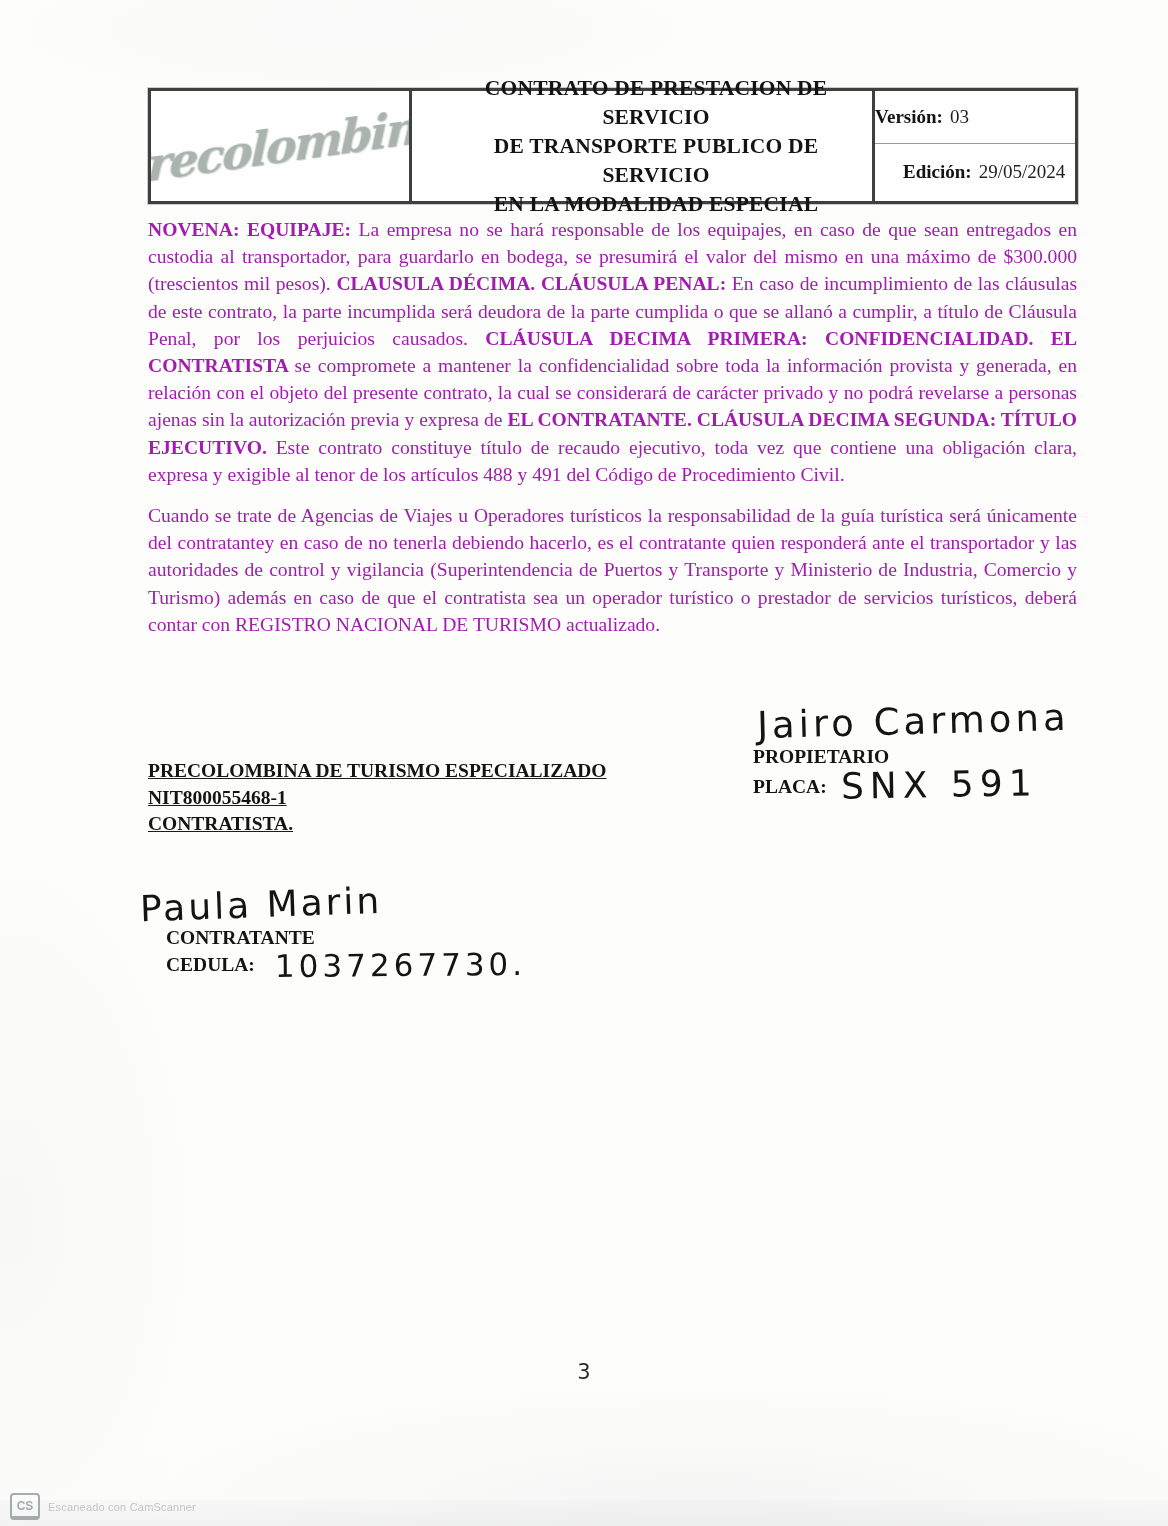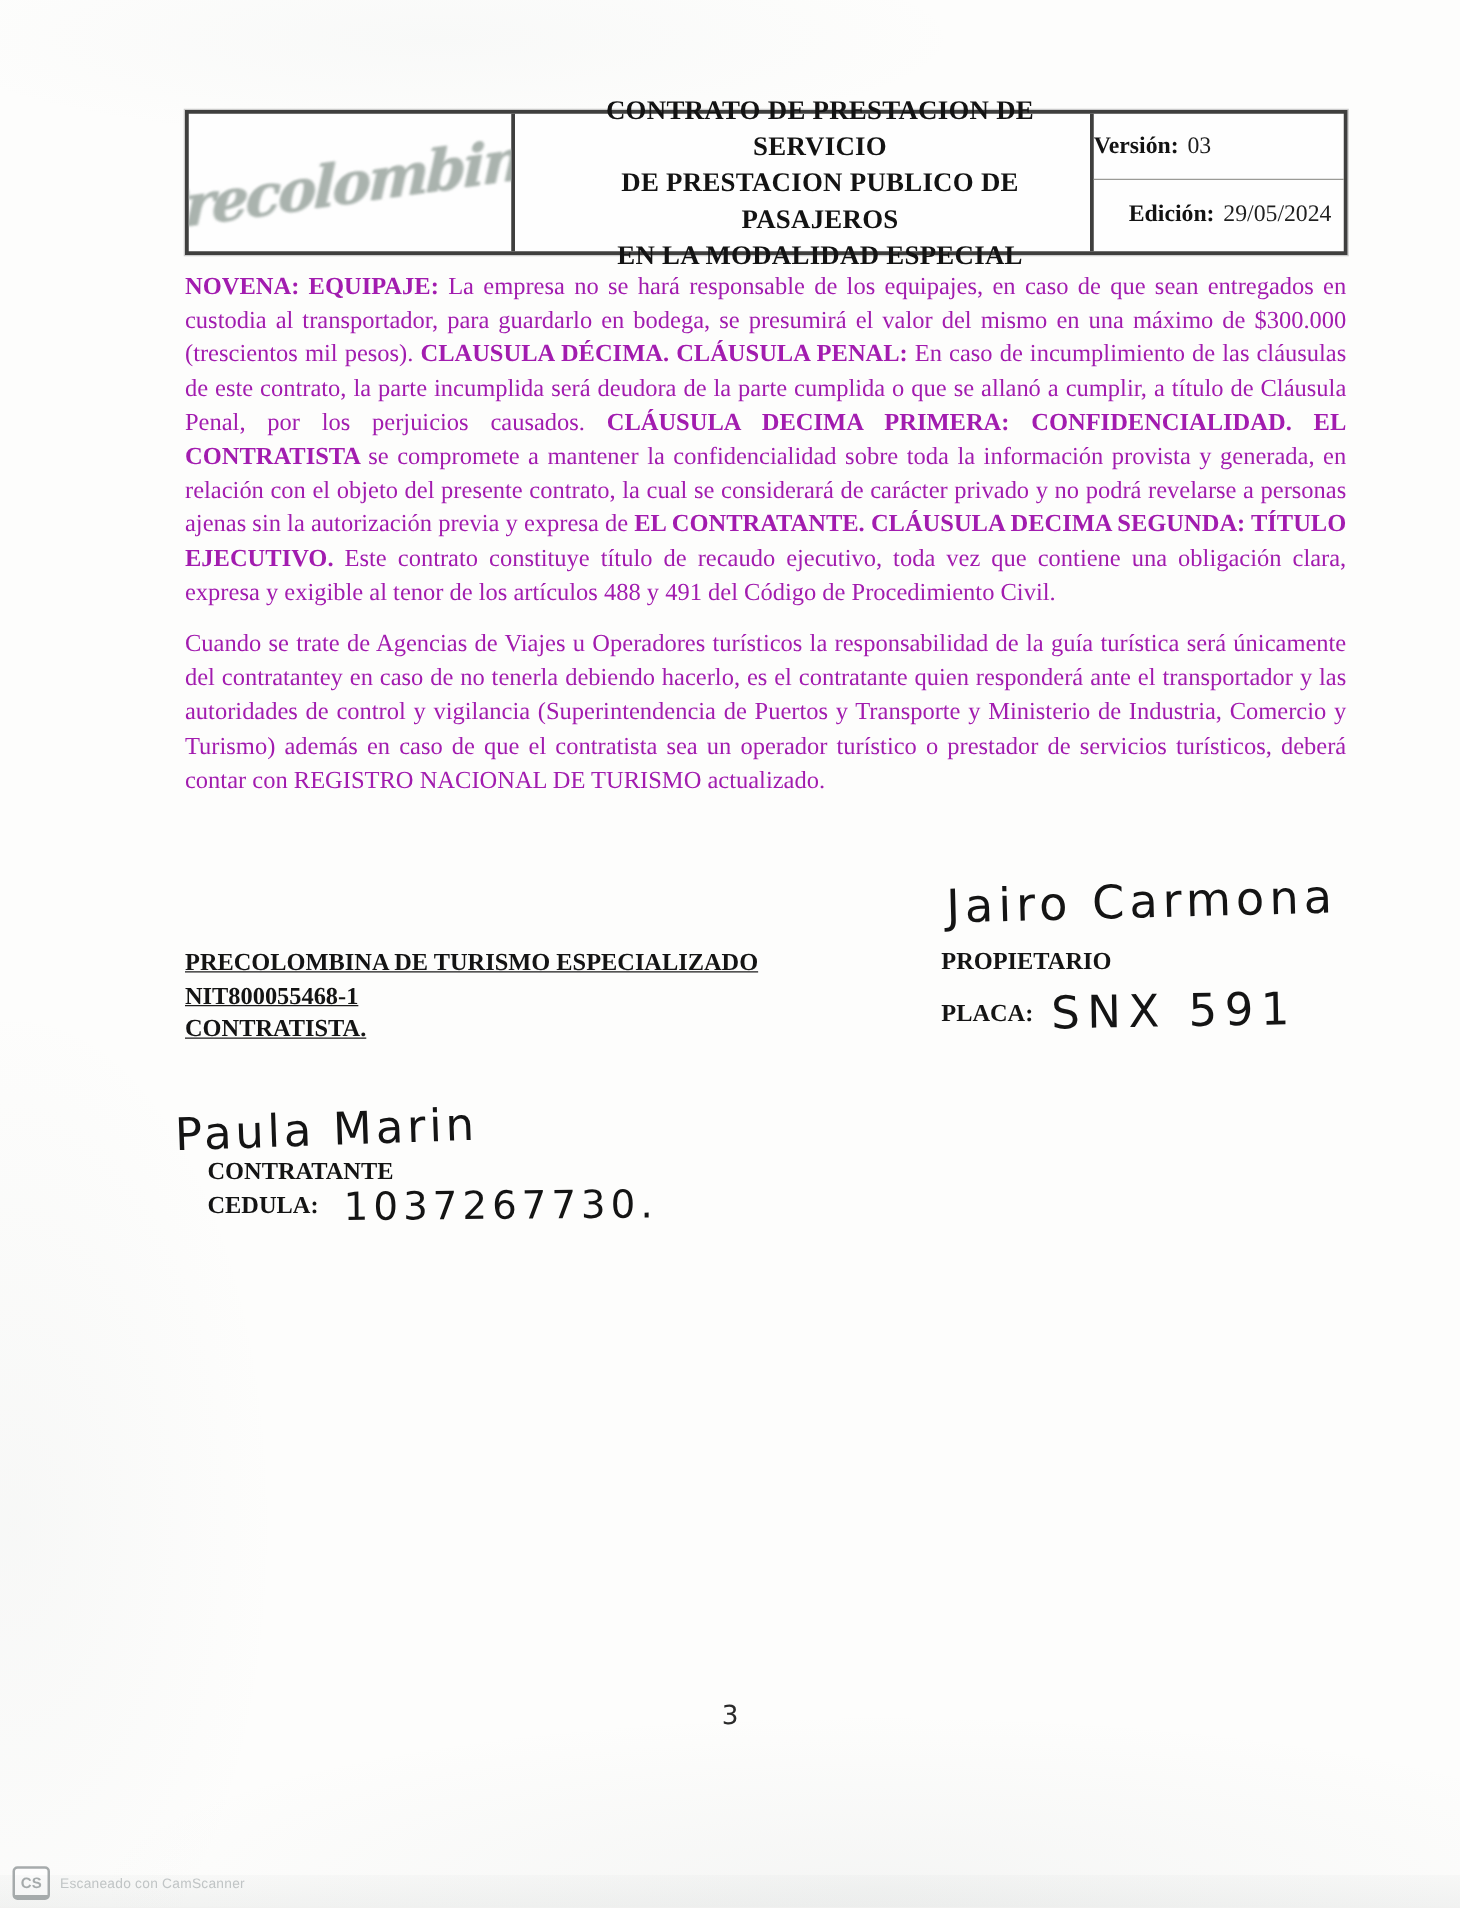--- a/index.html
+++ b/index.html
@@ -73,22 +73,22 @@
     white-space:nowrap;
   }
   .sig-row1{position:absolute;left:148px;top:700px;width:929px;}
   .sig-left{position:absolute;left:0;top:58px;text-decoration:underline;}
   .sig-line{font-weight:bold;font-size:19.5px;line-height:26.5px;color:#141414;}
   .sig-right{position:absolute;left:605px;top:0;}
   .sig-name-1{
     font-size:37px;letter-spacing:4px;transform:rotate(-1.5deg);
     margin-left:4px;
   }
-  .sig-role-right{font-weight:bold;font-size:19.5px;line-height:24px;color:#141414;margin-top:15px;}
-  .placa-row{display:flex;align-items:flex-end;margin-top:13px;}
+  .sig-role-right{font-weight:bold;font-size:19.5px;line-height:24px;color:#141414;margin-top:2px;}
+  .placa-row{display:flex;align-items:flex-end;margin-top:1px;}
   .placa-value{font-size:36px;letter-spacing:6px;margin-left:14px;transform:rotate(-1deg);line-height:30px;}
 
   .sig-row2{position:absolute;left:140px;top:884px;}
   .sig-name-2{font-size:36px;letter-spacing:3px;transform:rotate(-2deg);display:inline-block;}
   .sig2-block{margin-left:26px;}
   .cedula-row{display:flex;align-items:flex-end;}
   .cedula-value{font-size:31px;letter-spacing:4px;margin-left:20px;transform:rotate(-.5deg);line-height:26px;}
 
   
   .page-number{
@@ -116,21 +116,21 @@
 <body>
 
 <div class="page">
 
   <div class="header-box">
     <div class="logo-cell">
       <span class="logo-script">Precolombina</span>
     </div>
     <div class="title-cell">
       <div class="title-line">CONTRATO DE PRESTACION DE SERVICIO</div>
-      <div class="title-line">DE PRESTACION PUBLICO DE PASAJEROS</div>
+      <div class="title-line">DE TRANSPORTE PUBLICO DE SERVICIO</div>
       <div class="title-line">EN LA MODALIDAD ESPECIAL</div>
     </div>
     <div class="version-cell">
       <div class="version-row">
         <span class="kv-label">Versión:</span>
         <span class="kv-value">03</span>
       </div>
       <div class="edition-row">
         <span class="kv-label">Edición:</span>
         <span class="kv-value">29/05/2024</span>

